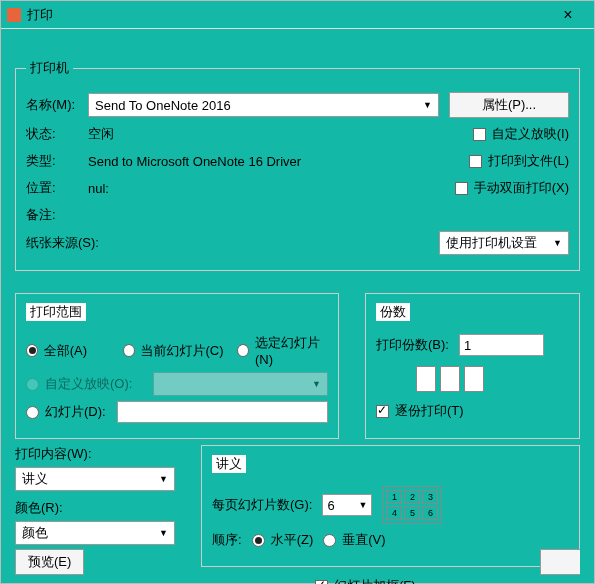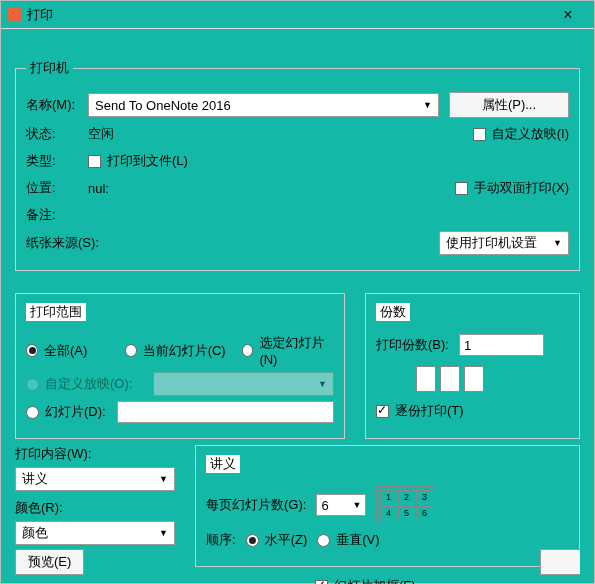--- a/index.html
+++ b/index.html
@@ -18,21 +18,21 @@
 .dd{font-size:9px}
 .btn{height:26px;border:1px solid #999;background:#f5f5f5;padding:0 12px;cursor:pointer;display:inline-flex;align-items:center}
 .gap{width:10px}
 .propsbtn{width:120px;justify-content:center}
 .chk{width:13px;height:13px;border:1px solid #666;margin-right:6px;display:inline-block;position:relative;background:#fff}
 .chk.on::after{content:"✓";position:absolute;top:-3px;left:0;font-size:12px}
 .rdo{width:13px;height:13px;border:1px solid #666;border-radius:50%;margin-right:6px;display:inline-block;position:relative;background:#fff}
 .rdo.on::after{content:"";position:absolute;top:2px;left:2px;width:7px;height:7px;background:#222;border-radius:50%}
 .rdo.dis,.disabled{opacity:.45}
 .flex1{flex:1}
-.twocol{display:flex;gap:20px}
+.twocol{display:flex;gap:26px}
 .left{flex:1}
 .right{width:215px}
 .grp{border:1px solid #ccc;padding:10px}
 .gtitle{margin:-18px 0 8px 0;background:#fff;display:inline-block;padding:0 4px}
 .spin{width:85px;height:22px;border:1px solid #999;display:flex;align-items:center;padding:0 4px;background:#fff}
 .collate{display:flex;gap:4px;margin:10px 0 8px 40px}
 .sheet{width:20px;height:26px;border:1px solid #888;position:relative;background:#fff}
 .sheet::before{content:"";position:absolute;left:-4px;top:-4px;width:20px;height:26px;border:1px solid #888;background:#fff;z-index:-1}
 .slidesel{width:50px;height:22px;border:1px solid #999;display:flex;align-items:center;justify-content:space-between;padding:0 4px;background:#fff}
 .grid6{display:inline-grid;grid-template-columns:repeat(3,16px);grid-template-rows:repeat(2,14px);gap:2px;border:1px solid #888;padding:3px}
@@ -66,20 +66,21 @@
           </div>
 </div>
 <div class="row">
 <span class="lbl">状态:</span>
 <span class="flex1">空闲</span>
 <span class="chk"></span>
 <span>自定义放映(I)</span>
 </div>
 <div class="row">
 <span class="lbl">类型:</span>
+<span class="flex1">Send to Microsoft OneNote 16 Driver</span>
 <span class="chk"></span>
 <span>打印到文件(L)</span>
 </div>
 <div class="row">
 <span class="lbl">位置:</span>
 <span class="flex1">nul:</span>
 <span class="chk"></span>
 <span>手动双面打印(X)</span>
 </div>
 <div class="row">

